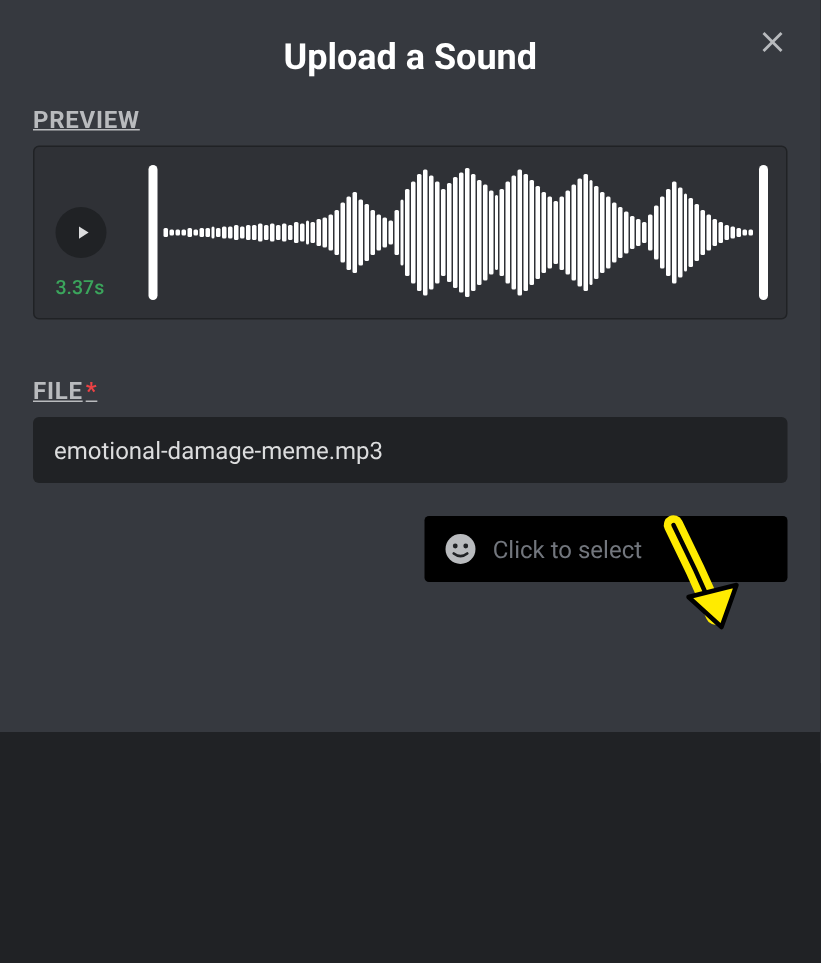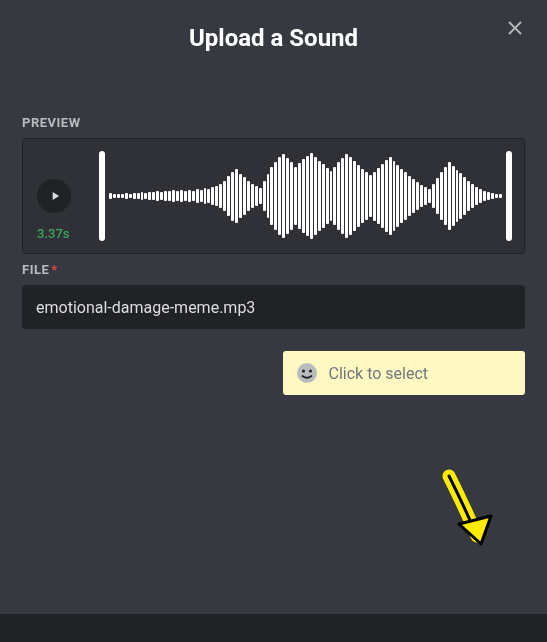--- a/index.html
+++ b/index.html
@@ -6,25 +6,24 @@
   body {
     background: #202225;
     font-family: -apple-system, BlinkMacSystemFont, "Segoe UI", Roboto, sans-serif;
     width: 547px;
     height: 642px;
     overflow: hidden;
   }
   .modal {
     background: #36393f;
     width: 547px;
-    height: 614px;
+    height: 488px;
     display: flex;
     flex-direction: column;
     position: relative;
-    gap: 45px;
   }
   .header {
     display: flex;
     align-items: center;
     justify-content: center;
     padding: 24px 16px 18px;
     position: relative;
   }
   .title {
     color: #ffffff;
@@ -41,26 +40,27 @@
     color: #b9bbbe;
   }
   .close svg { width: 20px; height: 20px; }
   .body {
     padding: 0 22px;
     flex: 1;
     overflow: hidden;
   }
   .label {
     color: #b9bbbe;
-    font-size: 13px;
+    font-size: 16px;
     font-weight: 700;
     letter-spacing: 0.5px;
     text-transform: uppercase;
     margin-bottom: 8px;
     display: block;
+    text-decoration: underline;
   }
   .required { color: #ed4245; margin-left: 2px; }
   .preview-box {
     background: #2f3136;
     border: 1px solid #202225;
     border-radius: 4px;
     height: 116px;
     position: relative;
     overflow: hidden;
   }
@@ -110,21 +110,21 @@
     gap: 1px;
     padding: 0 4px;
     overflow: hidden;
   }
   .wave-bars span {
     flex: 1;
     background: #ffffff;
     min-width: 1px;
     border-radius: 1px;
   }
-  .section { margin-top: 8px; }
+  .section { margin-top: 38px; }
   .file-row {
     background: #202225;
     border-radius: 4px;
     height: 44px;
     display: flex;
     align-items: center;
     padding: 0 6px 0 14px;
   }
   .file-name {
     flex: 1;
@@ -152,21 +152,21 @@
     background: #202225;
     border: none;
     border-radius: 3px;
     height: 44px;
     padding: 0 12px;
     color: #dcddde;
     font-size: 16px;
   }
   .text-input::placeholder { color: #72767d; }
   .emoji-select {
-    background: #fef9c3;
+    background: #000000;
     border-radius: 3px;
     height: 44px;
     display: flex;
     align-items: center;
     padding: 0 12px;
     gap: 10px;
     cursor: pointer;
   }
   .emoji-icon {
     width: 24px;

